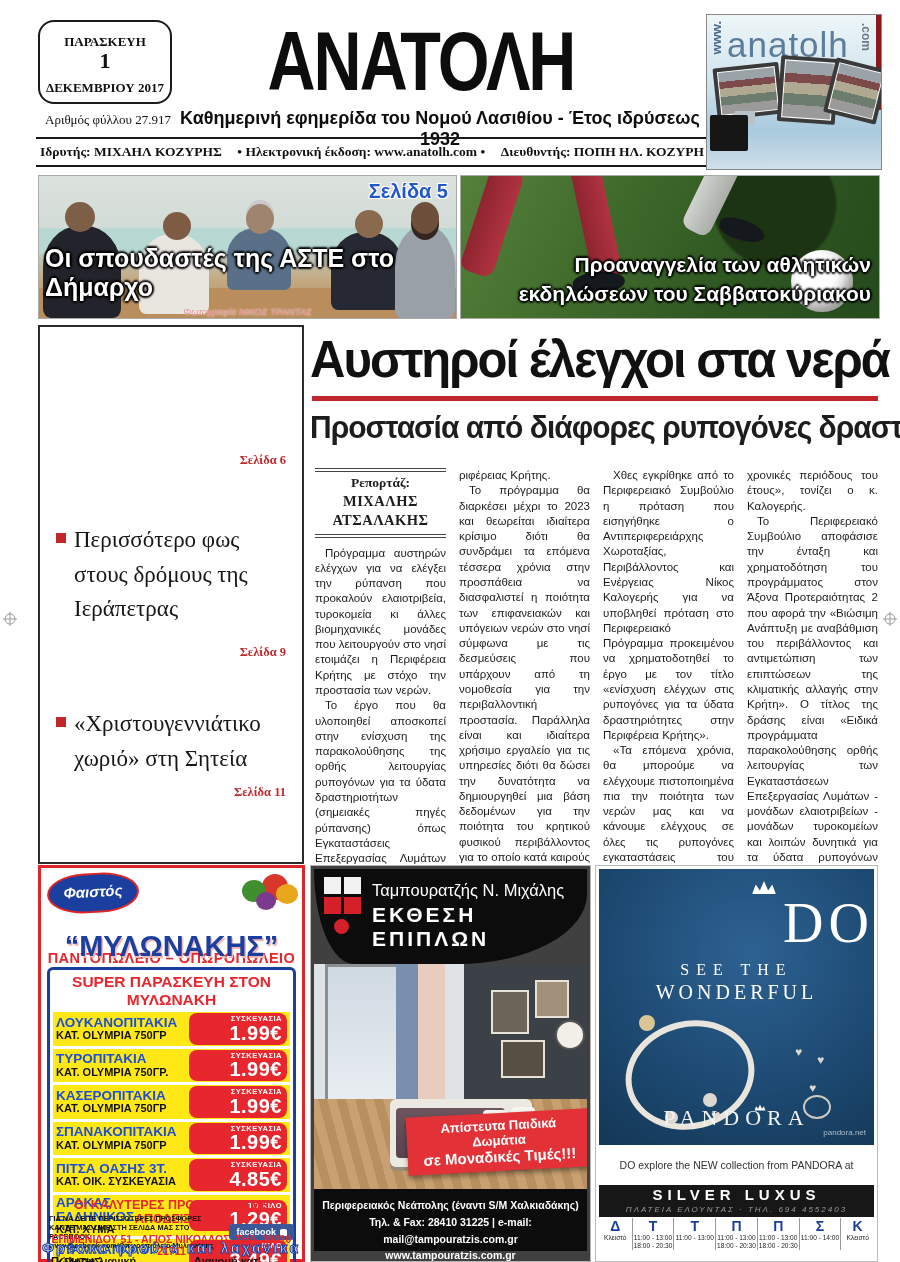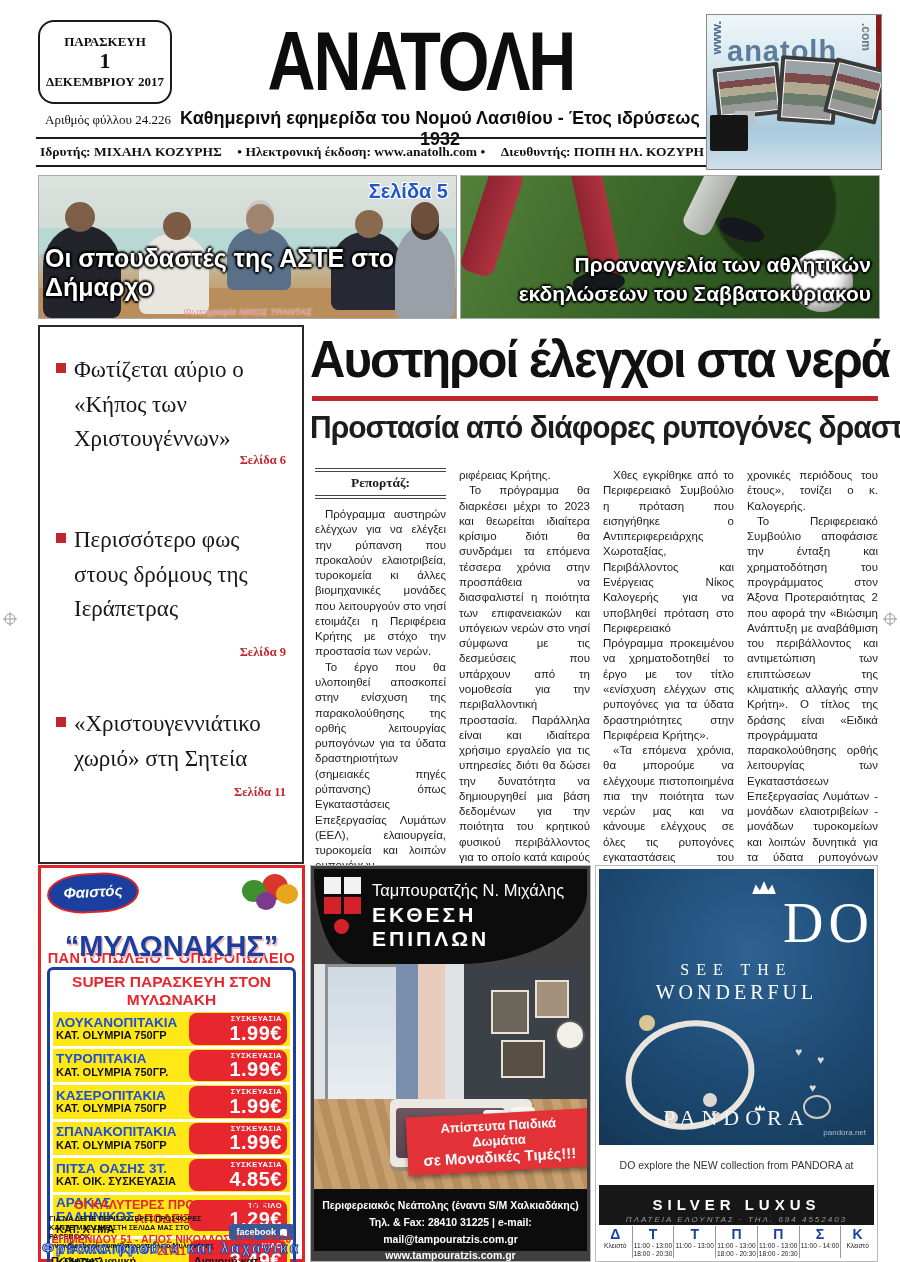--- a/index.html
+++ b/index.html
@@ -5,33 +5,33 @@
   html,body{margin:0;padding:0;background:#e9e9e9;}
   #paper{position:relative;width:900px;height:1262px;background:#ffffff;overflow:hidden;
          font-family:"Liberation Sans",sans-serif;color:#111;}
   .abs{position:absolute;}
 
   
   .date-box{left:38px;top:20px;width:130px;height:80px;border:2px solid #1a1a1a;border-radius:16px;
             text-align:center;font-family:"Liberation Serif",serif;font-weight:bold;}
   .date-box .dn{font-size:13px;margin-top:12px;}
   .date-box .dd{font-size:22px;line-height:1;}
-  .date-box .dm{font-size:13px;margin-top:2px;}
+  .date-box .dm{font-size:13px;margin-top:8px;}
   .issue{left:28px;top:112px;width:160px;text-align:center;font-family:"Liberation Serif",serif;font-size:13px;}
   .masthead{left:196px;top:14px;width:450px;text-align:center;font-weight:900;font-size:70px;
             letter-spacing:-2px;transform:scaleY(1.18) scaleX(0.95);transform-origin:center top;color:#0d0d0d;}
   .subtitle{left:180px;top:108px;width:520px;text-align:center;font-weight:bold;font-size:18px;color:#0d0d0d;}
   .founder-strip{left:36px;top:137px;width:664px;border-top:2px solid #1a1a1a;border-bottom:2px solid #1a1a1a;
                  padding:5px 4px;display:flex;justify-content:space-between;align-items:center;
                  font-family:"Liberation Serif",serif;font-weight:bold;font-size:13.5px;}
   
   .promo{left:706px;top:14px;width:174px;height:154px;border:1px solid #888;
          background:linear-gradient(180deg,#eef6f8 0%,#cfe3ee 45%,#a9c9dd 75%,#cfe0ea 100%);overflow:hidden;}
   .promo .www{left:2px;top:6px;writing-mode:vertical-rl;transform:rotate(180deg);font-size:13px;font-weight:bold;color:#4a6a8a;}
-  .promo .nm{left:20px;top:20px;font-size:29px;font-weight:bold;color:#5c7d99;letter-spacing:1px;}
+  .promo .nm{left:20px;top:10px;font-size:35px;font-weight:normal;color:#5c7d99;letter-spacing:1px;}
   .promo .com{right:8px;top:8px;writing-mode:vertical-rl;font-size:12px;font-weight:bold;color:#6b7b88;}
   .promo .rbar{right:0;top:0;width:5px;height:95px;background:#8a1a1a;}
   .mon{position:absolute;background:#fdfdfd;border:4px solid #3a3a3a;border-radius:2px;}
   .mon .scr{position:absolute;inset:1px;background:
       linear-gradient(180deg,#9aa4a8 0 22%,#7c4a4a 22% 38%,#b0a890 38% 58%,#6d7d6d 58% 78%,#9a9a9a 78% 100%);}
   .mon-stand{position:absolute;background:#b9c2c8;}
   .mon-black{position:absolute;background:#161616;border-radius:2px;}
 
   
   .photo{top:175px;height:142px;border:1px solid #aaa;overflow:hidden;}
@@ -149,21 +149,21 @@
   .brac{position:absolute;left:26px;top:152px;width:118px;height:96px;border:6px solid #e9e5dd;border-radius:50%;
         transform:rotate(-14deg);}
   .charm{position:absolute;border-radius:50%;background:#ddd8cf;}
   .clasp{position:absolute;border-radius:50%;background:#d9c694;}
   .jewel{position:absolute;color:#ded9d0;}
   .ringc{position:absolute;width:24px;height:20px;border:2.5px solid #cfcac0;border-radius:50%;}
   .pand-brand{position:absolute;left:0;right:0;bottom:14px;text-align:center;color:#f2f2f2;
               font-family:"Liberation Serif",serif;font-size:22px;letter-spacing:6px;}
   .pand-net{position:absolute;right:8px;bottom:8px;color:#a8bdd1;font-size:8px;}
   .pand-explore{height:40px;display:flex;align-items:center;justify-content:center;font-size:10.5px;color:#333;}
-  .pand-store{height:40px;background:#171717;text-align:center;color:#fff;padding-top:11px;box-sizing:border-box;}
+  .pand-store{height:32px;background:#171717;text-align:center;color:#fff;padding-top:1px;box-sizing:border-box;}
   .pand-store .sl{font-size:15px;font-weight:bold;letter-spacing:5px;}
   .pand-store .ss{font-size:8px;color:#9a9a9a;letter-spacing:2px;margin-top:2px;font-style:italic;}
   .hours{display:flex;height:32px;margin-top:1px;}
   .hcell{flex:1;text-align:center;border-left:1px solid #999;padding-top:1px;}
   .hcell:first-child{border-left:none;}
   .hday{font-size:14px;font-weight:900;color:#1b3f9e;line-height:1.05;}
   .htime{font-size:6.6px;color:#222;line-height:1.25;white-space:nowrap;}
 
   
   .regmark{width:14px;height:14px;}
@@ -173,21 +173,21 @@
 </head>
 <body>
 
 <div id="paper">
 
   <div class="abs date-box">
     <div class="dn">ΠΑΡΑΣΚΕΥΗ</div>
     <div class="dd">1</div>
     <div class="dm">ΔΕΚΕΜΒΡΙΟΥ 2017</div>
   </div>
-  <div class="abs issue">Αριθμός φύλλου 24.226</div>
+  <div class="abs issue">Αριθμός φύλλου 27.917</div>
   <div class="abs masthead">ΑΝΑΤΟΛΗ</div>
   <div class="abs subtitle">Καθημερινή εφημερίδα του Νομού Λασιθίου - Έτος ιδρύσεως 1932</div>
   <div class="abs founder-strip">
     <span>Ιδρυτής: ΜΙΧΑΗΛ ΚΟΖΥΡΗΣ</span>
     <span>• Ηλεκτρονική έκδοση: www.anatolh.com •</span>
     <span>Διευθυντής: ΠΟΠΗ ΗΛ. ΚΟΖΥΡΗ</span>
   </div>
 
   <div class="abs promo">
     <div class="abs www">www.</div>
@@ -232,35 +232,35 @@
     <div class="sock" style="left:236px;top:-24px;width:30px;height:84px;transform:rotate(26deg);background:linear-gradient(90deg,#cfd2cd,#a9aca7);"></div>
     <div class="shoe" style="left:258px;top:44px;width:46px;height:20px;transform:rotate(16deg);"></div>
     <div class="ball" style="right:26px;bottom:6px;width:62px;height:62px;"></div>
     <div class="abs pr-cap">
       <span>Προαναγγελία των αθλητικών</span><br>
       <span>εκδηλώσεων του Σαββατοκύριακου</span>
     </div>
   </div>
 
   <div class="abs sidebar">
-    <div class="side-item" style="top:26px;"><span class="sq"></span><span>Φωτίζεται αύριο ο «Κήπος των Χριστουγέννων»</span></div>
     <div class="side-page" style="top:126px;">Σελίδα 6</div>
     <div class="side-item" style="top:196px;"><span class="sq"></span><span>Περισσότερο φως στους δρόμους της Ιεράπετρας</span></div>
     <div class="side-page" style="top:318px;">Σελίδα 9</div>
     <div class="side-item" style="top:380px;"><span class="sq"></span><span>«Χριστουγεννιάτικο χωριό» στη Σητεία</span></div>
     <div class="side-page" style="top:458px;">Σελίδα 11</div>
   </div>
 
   <div class="abs headline">Αυστηροί έλεγχοι στα νερά</div>
   <div class="abs red-rule"></div>
   <div class="abs subheadline">Προστασία από διάφορες ρυπογόνες δραστηριότητες</div>
 
   <div class="col" style="left:315px;">
     <div class="byline">
       <div class="bl1">Ρεπορτάζ:</div>
+      <div class="bl2">ΜΙΧΑΛΗΣ ΑΤΣΑΛΑΚΗΣ</div>
     </div>
     <p>Πρόγραμμα αυστηρών ελέγχων για να ελέγξει την ρύπανση που προκαλούν ελαιοτριβεία, τυροκομεία κι άλλες βιομηχανικές μονάδες που λειτουργούν στο νησί ετοιμάζει η Περιφέρεια Κρήτης με στόχο την προστασία των νερών.</p>
     <p>Το έργο που θα υλοποιηθεί αποσκοπεί στην ενίσχυση της παρακολούθησης της ορθής λειτουργίας ρυπογόνων για τα ύδατα δραστηριοτήτων (σημειακές πηγές ρύπανσης) όπως Εγκαταστάσεις Επεξεργασίας Λυμάτων (ΕΕΛ), ελαιουργεία, τυροκομεία και λοιπών ρυπογόνων δραστηριοτήτων, παρακολούθηση που πραγματοποιείται από τις αρμόδιες υπηρεσίες της Πε-</p>
   </div>
   <div class="col" style="left:459px;">
     <p class="noind">ριφέρειας Κρήτης.</p>
     <p>Το πρόγραμμα θα διαρκέσει μέχρι το 2023 και θεωρείται ιδιαίτερα κρίσιμο διότι θα συνδράμει τα επόμενα τέσσερα χρόνια στην προσπάθεια να διασφαλιστεί η ποιότητα των επιφανειακών και υπόγειων νερών στο νησί σύμφωνα με τις δεσμεύσεις που υπάρχουν από τη νομοθεσία για την περιβαλλοντική προστασία. Παράλληλα είναι και ιδιαίτερα χρήσιμο εργαλείο για τις υπηρεσίες διότι θα δώσει την δυνατότητα να δημιουργηθεί μια βάση δεδομένων για την ποιότητα του κρητικού φυσικού περιβάλλοντος για το οποίο κατά καιρούς διατυπώνονται παράπονα και καταγγελίες για μόλυνση από βιομηχανικές δραστηριότητες, συμβάλλοντας ουσιαστικά στην αποτροπή παραβατικών φαινομένων.</p>
   </div>
   <div class="col" style="left:603px;">
     <p>Χθες εγκρίθηκε από το Περιφερειακό Συμβούλιο η πρόταση που εισηγήθηκε ο Αντιπεριφερειάρχης Χωροταξίας, Περιβάλλοντος και Ενέργειας Νίκος Καλογερής για να υποβληθεί πρόταση στο Περιφερειακό Πρόγραμμα προκειμένου να χρηματοδοτηθεί το έργο με τον τίτλο «ενίσχυση ελέγχων στις ρυπογόνες για τα ύδατα δραστηριότητες στην Περιφέρεια Κρήτης».</p>

